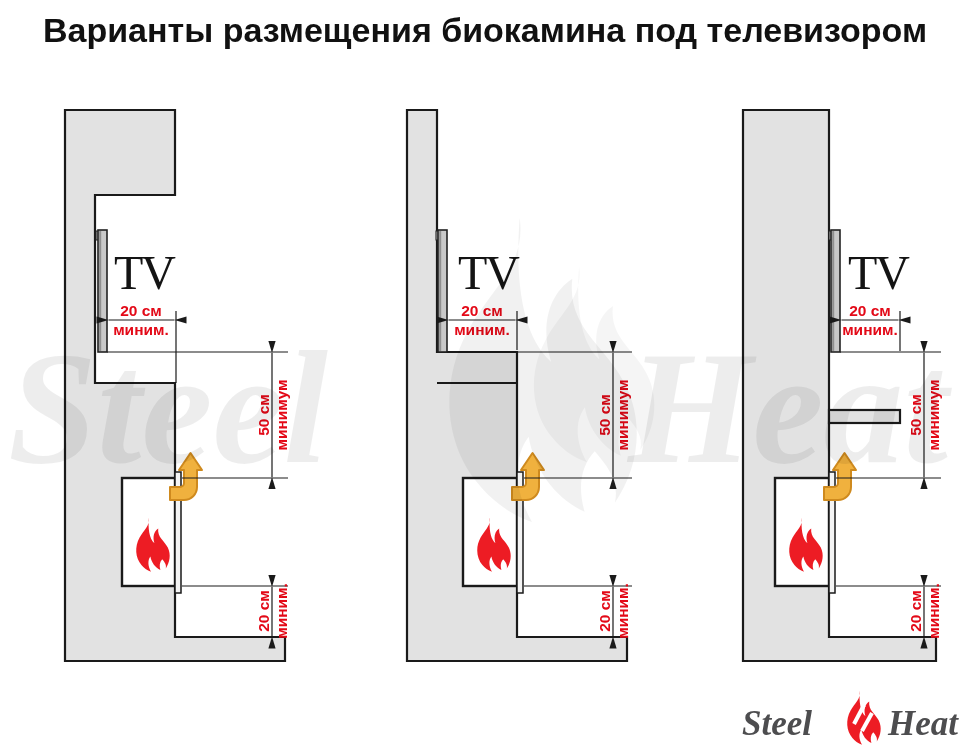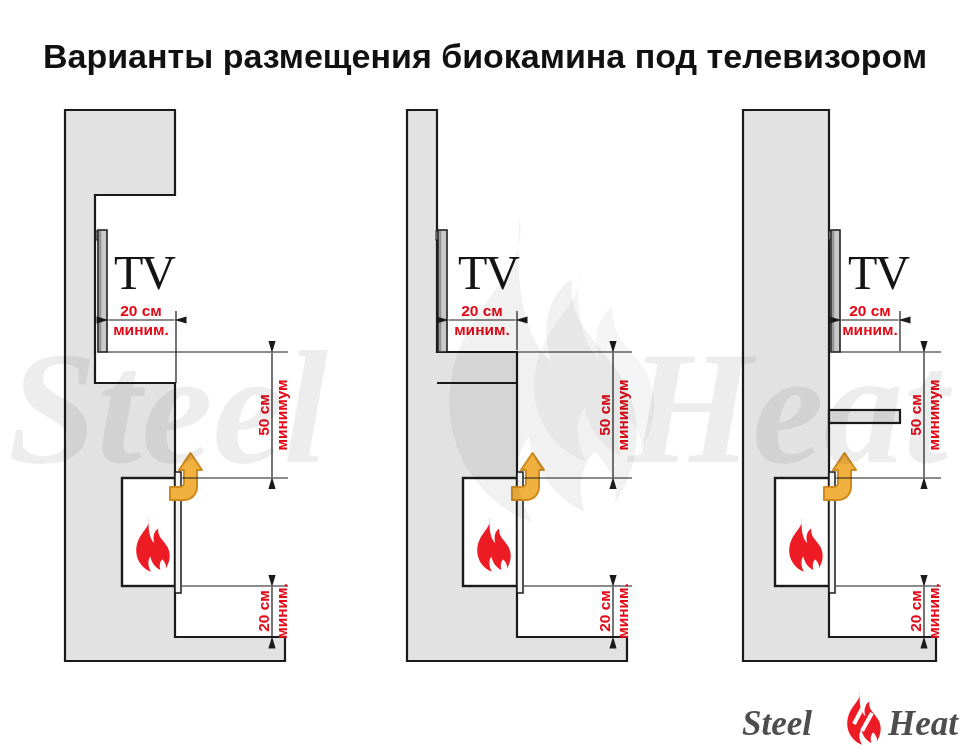--- a/index.html
+++ b/index.html
@@ -1,18 +1,18 @@
 <!DOCTYPE html>
 <html><head>
 <meta charset="utf-8">
 <style>
   html,body{margin:0;padding:0;background:#ffffff;}
   .stage{position:relative;width:970px;height:749px;background:#fff;overflow:hidden;
          font-family:"Liberation Sans",sans-serif;}
-  .title{position:absolute;top:38px;left:0;width:970px;text-align:center;
+  .title{position:absolute;top:12px;left:0;width:970px;text-align:center;
          font:bold 34px/1.1 "Liberation Sans",sans-serif;color:#111;letter-spacing:0;}
   svg.scene{position:absolute;left:0;top:0;}
   .wall{fill:#e2e2e2;stroke:#1a1a1a;stroke-width:2.2;}
   .seam{stroke:#1a1a1a;stroke-width:2.2;}
   .firebox{fill:#ffffff;stroke:#1a1a1a;stroke-width:2.4;}
   .panel{fill:#f4f4f4;stroke:#1a1a1a;stroke-width:1.5;}
   .flame{fill:#ed1c24;}
   .airarrow{fill:#f0b13e;stroke:#cf8a1e;stroke-width:2;stroke-linejoin:round;}
   .dim{stroke:#1a1a1a;stroke-width:1.2;fill:none;}
   .dimarrow{marker-start:url(#ah);marker-end:url(#ah);}

